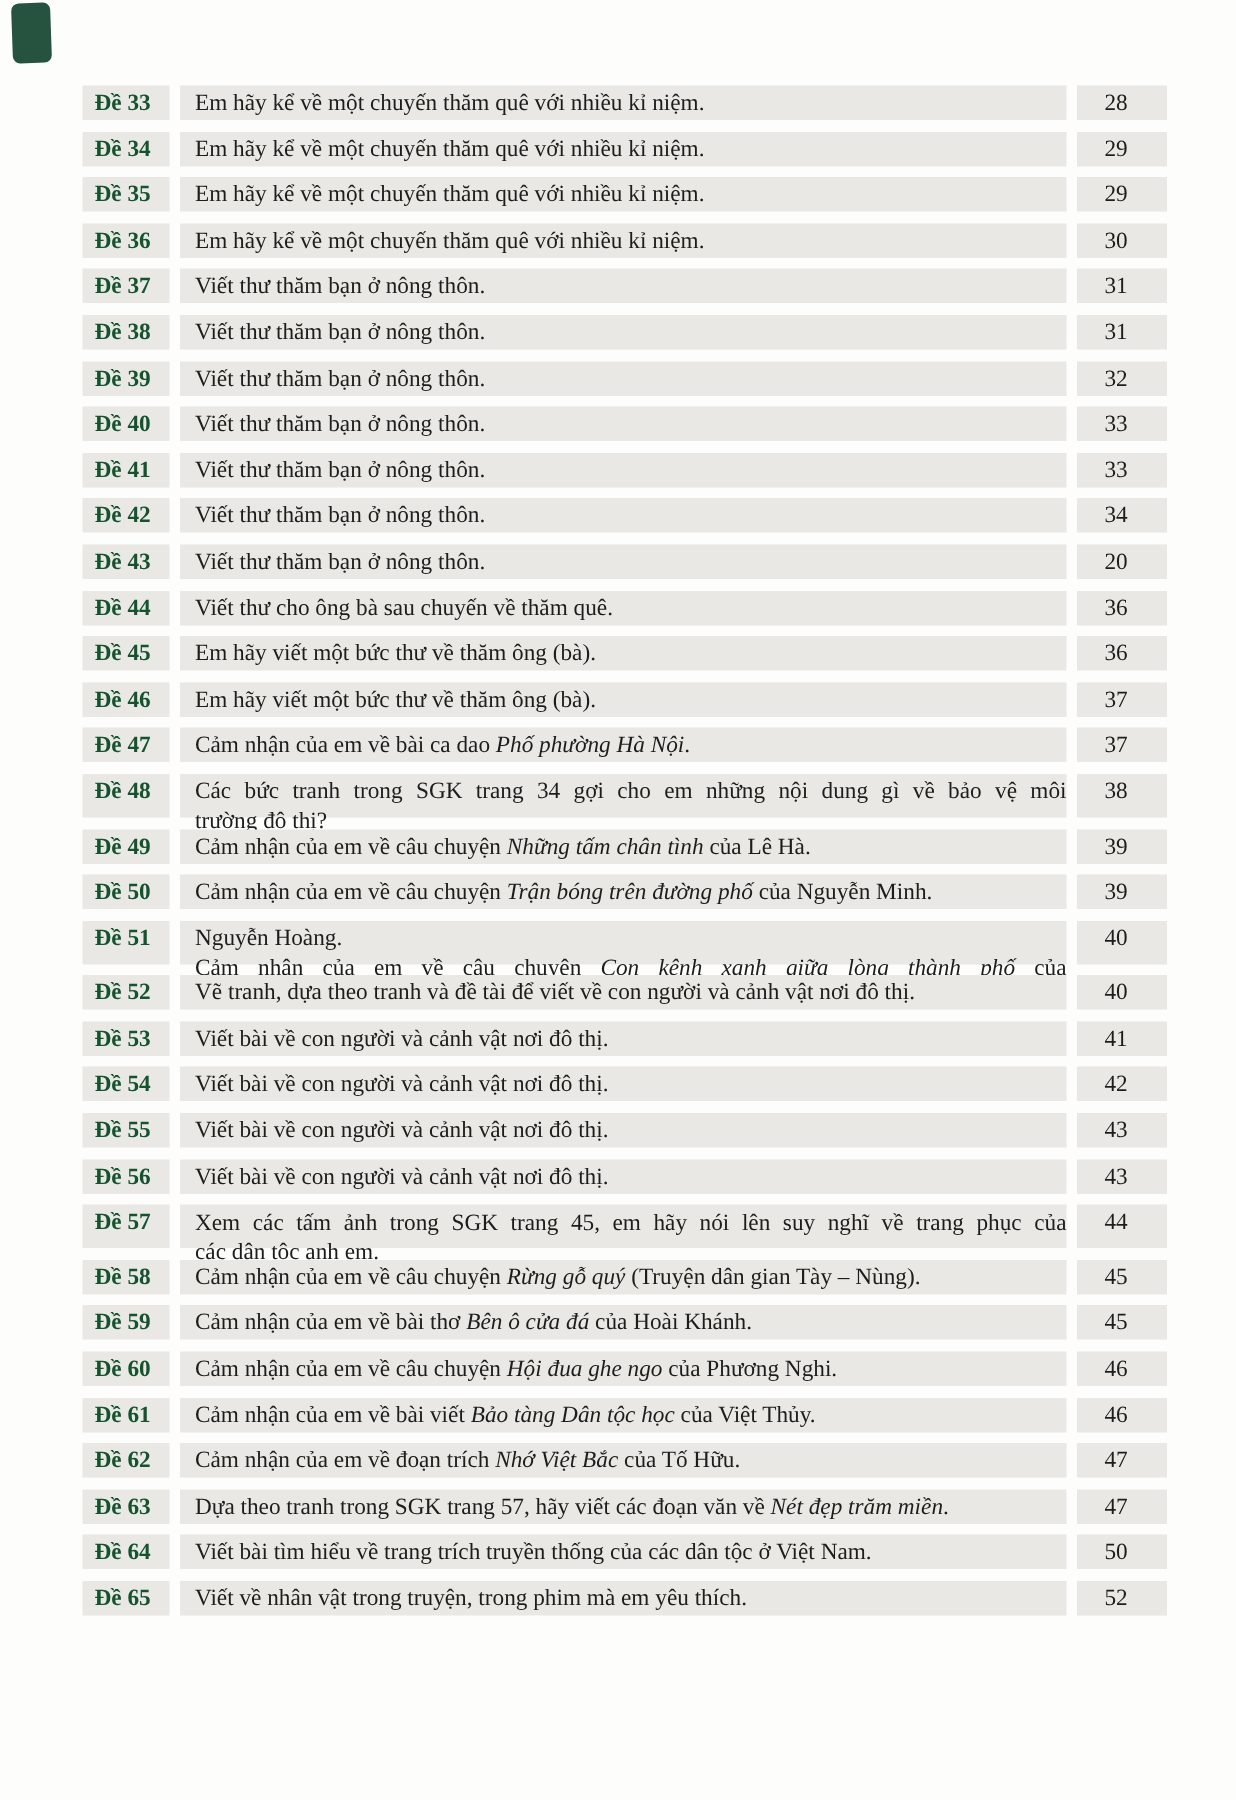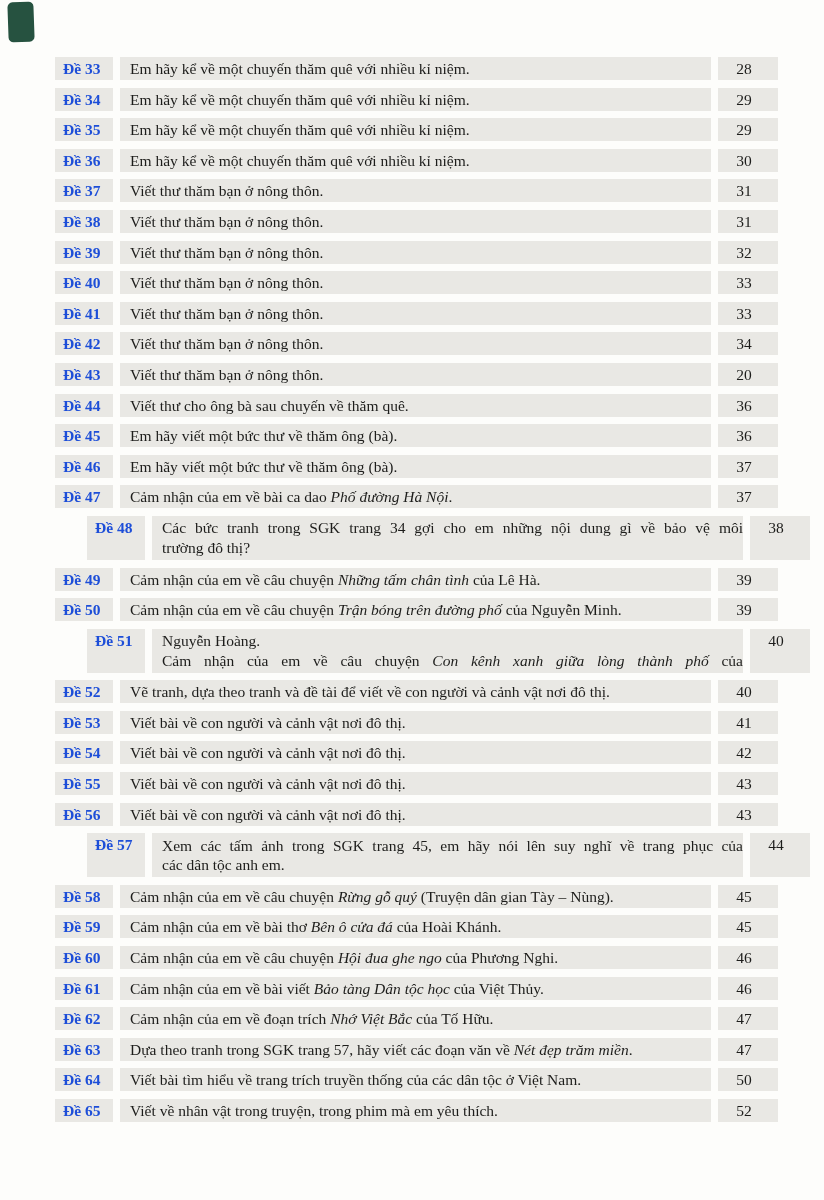--- a/index.html
+++ b/index.html
@@ -20,33 +20,33 @@
   .toc { position: absolute; left: 55px; top: 57px; width: 723px; }
   .row {
     display: flex;
     margin-bottom: 7.6px;
     color: var(--ink, #1d1d1b);
     font-size: 15.5px;
   }
   .cell { background: var(--band, #e9e8e4); box-sizing: border-box; }
   .label {
     width: 58px; padding-left: 8px;
-    font-weight: bold; color: #1d4ed8;
+    font-weight: bold; color: #14532d;
     line-height: 23px;
     flex: none;
   }
   .desc {
     width: 591px;
     margin: 0 7px;
     padding: 0 0 0 10px;
     flex: none;
   }
   .single { height: 23px; }
   .single .desc { line-height: 23px; white-space: nowrap; overflow: hidden; }
-  .double { height: 44px; margin-left: 32px; }
+  .double { height: 29px; }
   .double .desc { padding-top: 2.5px; line-height: 19.5px; }
   .line { display: block; }
   .justify { text-align: justify; text-align-last: justify; text-justify: inter-word; }
   .page {
     width: 60px; text-align: center; padding-right: 8px;
     line-height: 23px; flex: none;
   }
   i { font-style: italic; }
 </style>
 </head>
@@ -163,21 +163,21 @@
     <div class="cell label">Đề 46</div>
     <div class="cell desc">
           <div class="line"><span>Em hãy viết một bức thư về thăm ông (bà).</span></div>
         </div>
     <div class="cell page">37</div>
   </div>
 
   <div class="row single">
     <div class="cell label">Đề 47</div>
     <div class="cell desc">
-          <div class="line"><span>Cảm nhận của em về bài ca dao </span><i>Phố đường Hà Nội</i><span>.</span></div>
+          <div class="line"><span>Cảm nhận của em về bài ca dao </span><i>Phố phường Hà Nội</i><span>.</span></div>
         </div>
     <div class="cell page">37</div>
   </div>
 
   <div class="row double">
     <div class="cell label">Đề 48</div>
     <div class="cell desc">
           <div class="line justify"><span>Các bức tranh trong SGK trang 34 gợi cho em những nội dung gì về bảo vệ môi</span></div>
           <div class="line"><span>trường đô thị?</span></div>
         </div>

